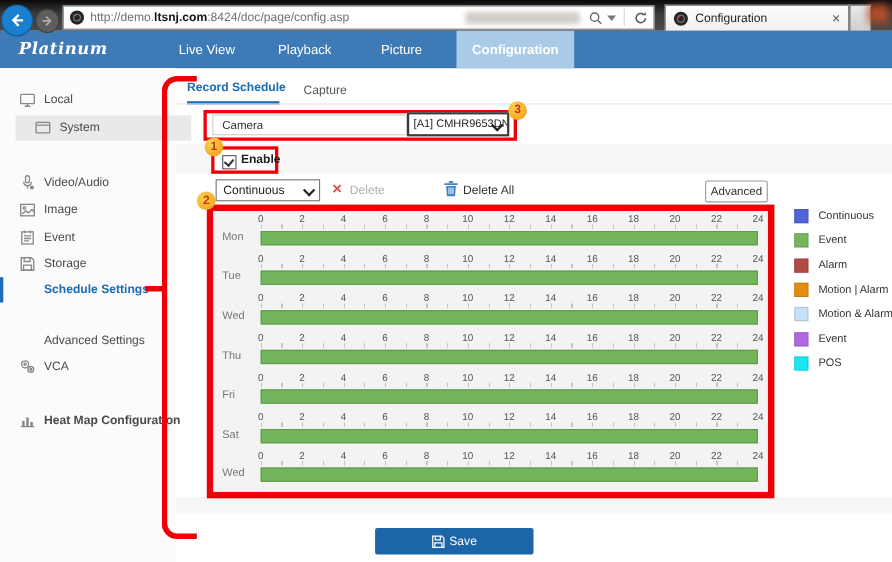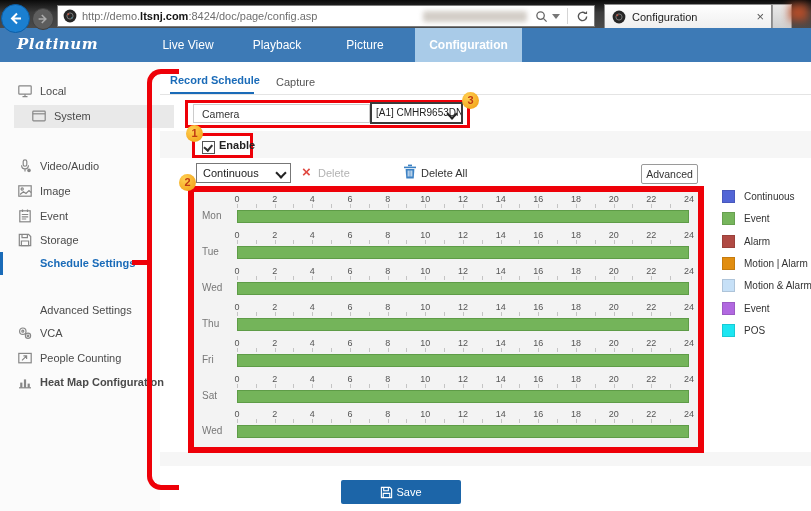--- a/index.html
+++ b/index.html
@@ -85,21 +85,21 @@
 
   
   .legend{position:absolute;left:722px;top:190px;width:89px;height:150px;}
   .lg-item{position:absolute;left:0;width:89px;height:13px;}
   .lg-sw{position:absolute;left:0;top:0;width:13px;height:13px;border:1px solid rgba(0,0,0,.12);box-sizing:border-box;}
   .lg-label{position:absolute;left:22px;top:1px;font-size:10px;color:#333;white-space:nowrap;}
 
   
   .copy-btn{position:absolute;left:193px;top:480px;width:124px;height:24px;border:1px solid #b3b3b3;border-radius:2px;
             background:#fff;display:flex;align-items:center;justify-content:center;gap:5px;font-size:11px;color:#333;box-sizing:border-box;}
-  .save-btn{position:absolute;left:341px;top:480px;width:120px;height:24px;border-radius:2px;background:#1c65a8;
+  .save-btn{position:absolute;left:341px;top:480px;width:144px;height:24px;border-radius:2px;background:#1c65a8;
             display:flex;align-items:center;justify-content:center;gap:3px;font-size:11px;color:#fff;}
 
   
   .ann{position:absolute;border:3px solid #ee0008;box-sizing:border-box;}
   .ann-cam{left:185px;top:100px;width:285px;height:28px;}
   .ann-enable{left:192px;top:133px;width:61px;height:25px;background:#fff;}
   .ann-grid{left:188px;top:186px;width:516px;height:267px;border-width:6px;}
   .bracket{position:absolute;left:147px;top:69px;width:27px;height:411px;border:5px solid #ee0008;border-right:none;
            border-radius:14px 0 0 14px;z-index:4;}
   .connector{position:absolute;left:132px;top:260px;width:16px;height:5px;background:#ee0008;z-index:4;}
@@ -219,27 +219,20 @@
       </div>
       <div class="sb-item" style="top: 260px;">
         <span class="sb-icon"><svg width="16" height="16" viewBox="0 0 16 16" fill="none" stroke="#878787" stroke-width="1.2">
             <circle cx="5.8" cy="6.2" r="3.2"></circle>
             <circle cx="5.8" cy="6.2" r="1"></circle>
             <circle cx="11" cy="10.8" r="2.6"></circle>
             <circle cx="11" cy="10.8" r="0.8"></circle>
           </svg></span>
         <span class="sb-label">VCA</span>
       </div>
-      <div class="sb-item" style="top: 285px;">
-        <span class="sb-icon"><svg width="16" height="16" viewBox="0 0 16 16" fill="none" stroke="#878787" stroke-width="1.2">
-            <rect x="1.8" y="3.4" width="12.4" height="9.4"></rect>
-            <path d="M5 10.4l4.6-4.6M9.6 9V5.8H6.4"></path>
-          </svg></span>
-        <span class="sb-label">People Counting</span>
-      </div>
       <div class="sb-item" style="top: 309px; font-weight: bold;">
         <span class="sb-icon"><svg width="16" height="16" viewBox="0 0 16 16" fill="none" stroke="#878787" stroke-width="1.2">
             <path d="M2 13.8h12"></path>
             <rect x="3.2" y="8.6" width="2.2" height="5.2" fill="#878787" stroke="none"></rect>
             <rect x="6.9" y="5.4" width="2.2" height="8.4" fill="#878787" stroke="none"></rect>
             <rect x="10.6" y="9.6" width="2.2" height="4.2" fill="#878787" stroke="none"></rect>
           </svg></span>
         <span class="sb-label">Heat Map Configuration</span>
       </div>
     </div>

